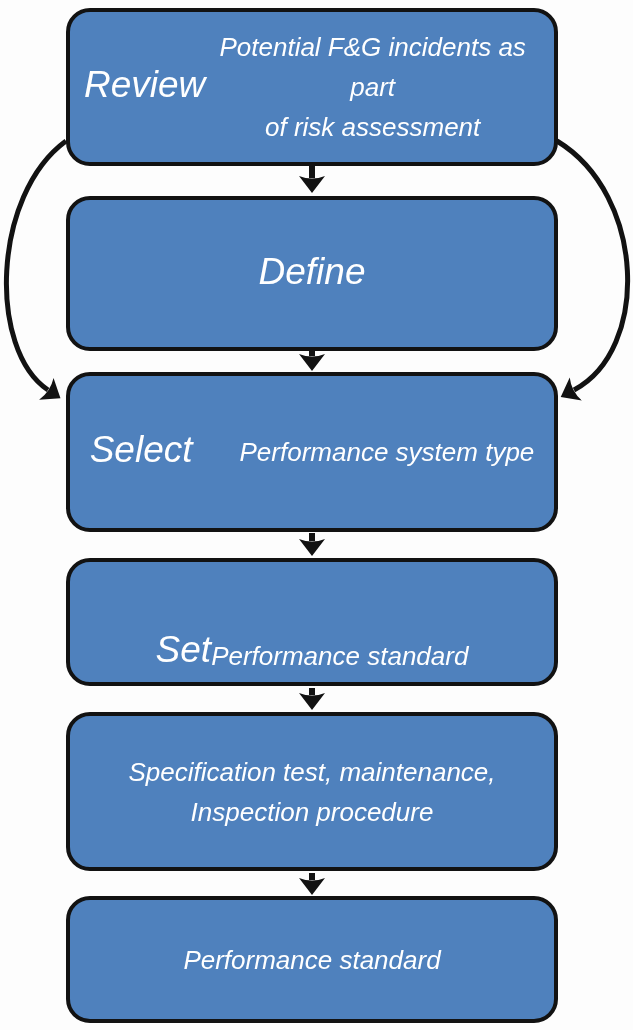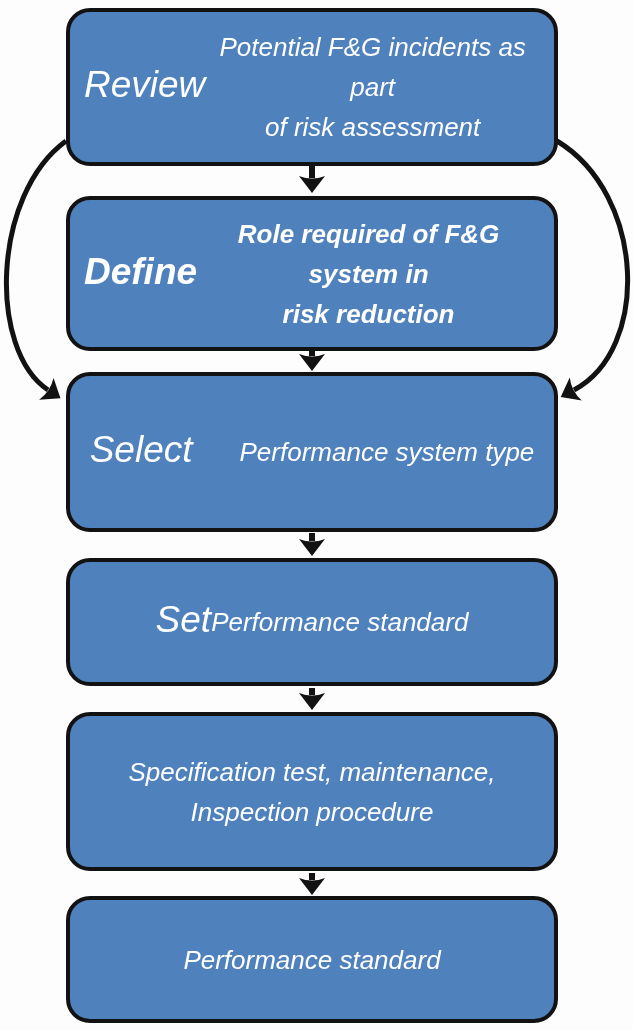--- a/index.html
+++ b/index.html
@@ -51,23 +51,23 @@
     line-height:1.25;
     margin-bottom:3px;
   }
   .step .subtitle{
     font-style:italic;
     font-size:26px;
     line-height:40px;
     white-space:pre-line;
   }
   .step-1{top:8px;height:158px;}
-  .step-2{top:196px;height:155px;font-weight:bold;}
+  .step-2{top:196px;height:155px;}
   .step-3{top:372px;height:160px;gap:47px;}
-  .step-4{top:558px;height:128px;}
+  .step-4{top:558px;height:128px;align-items:flex-end;}
   .step-5{top:712px;height:159px;}
   .step-6{top:896px;height:127px;}
 </style>
 </head>
 <body>
 
 <div class="diagram">
 
   <svg class="arrows" viewBox="0 0 633 1030" xmlns="http://www.w3.org/2000/svg">
     <defs>
@@ -87,22 +87,20 @@
   </svg>
 
   <div class="step step-1">
     <div class="title">Review</div>
     <div class="subtitle">Potential F&amp;G incidents as part
 of risk assessment</div>
   </div>
 
   <div class="step step-2">
     <div class="title">Define</div>
-    <div class="subtitle">Role required of F&amp;G system in
-risk reduction</div>
   </div>
 
   <div class="step step-3">
     <div class="title">Select</div>
     <div class="subtitle">Performance system type</div>
   </div>
 
   <div class="step step-4">
     <div class="title">Set</div>
     <div class="subtitle">Performance standard</div>

